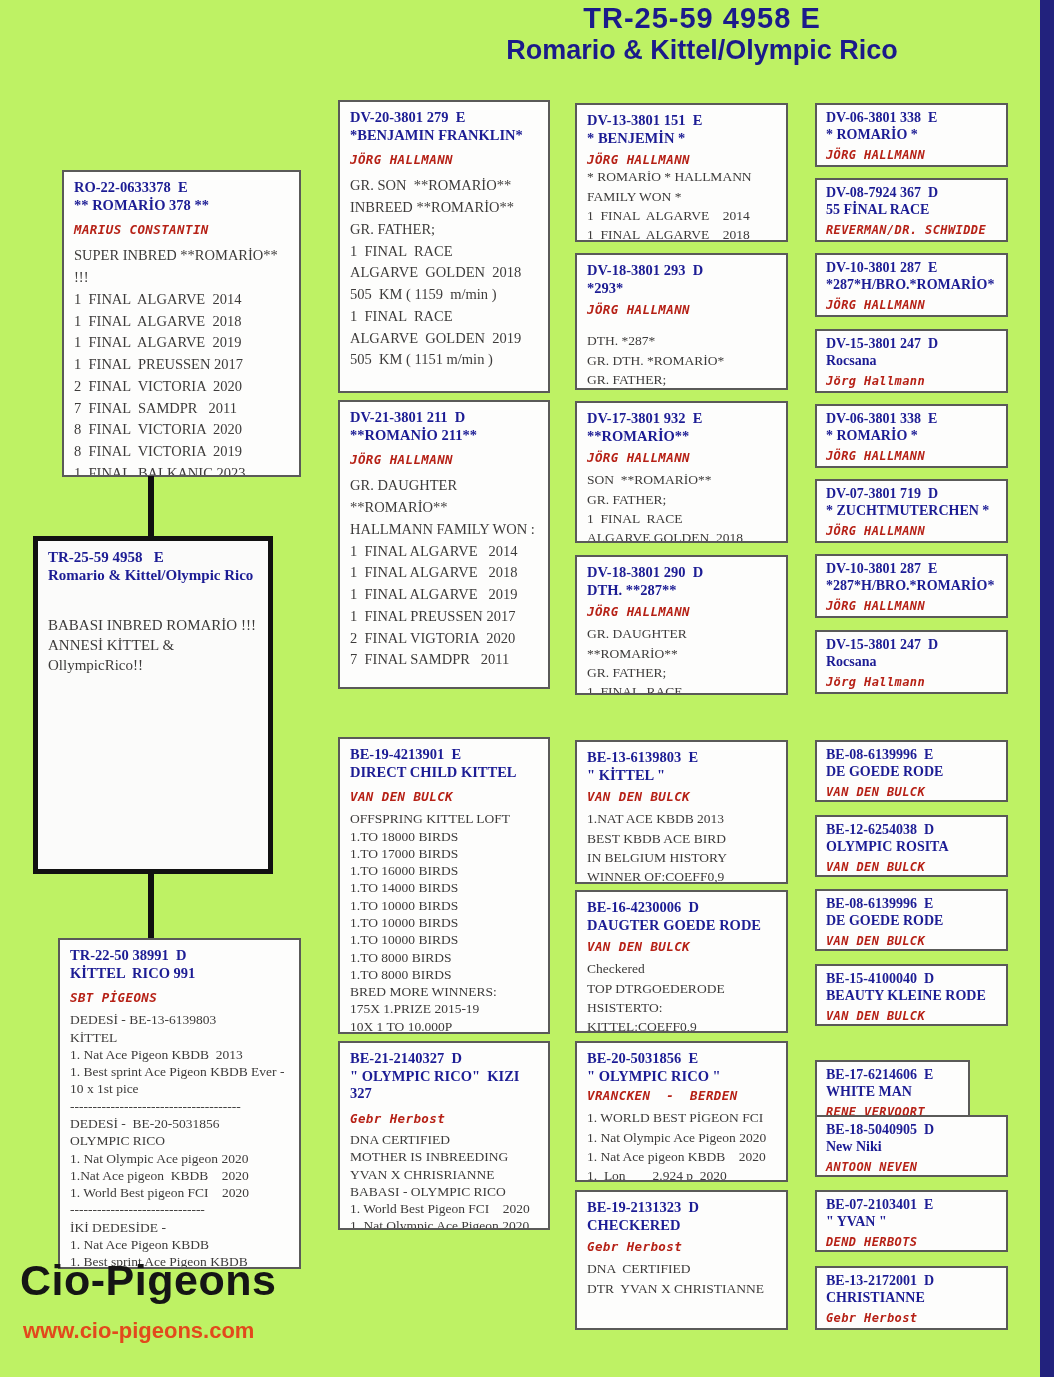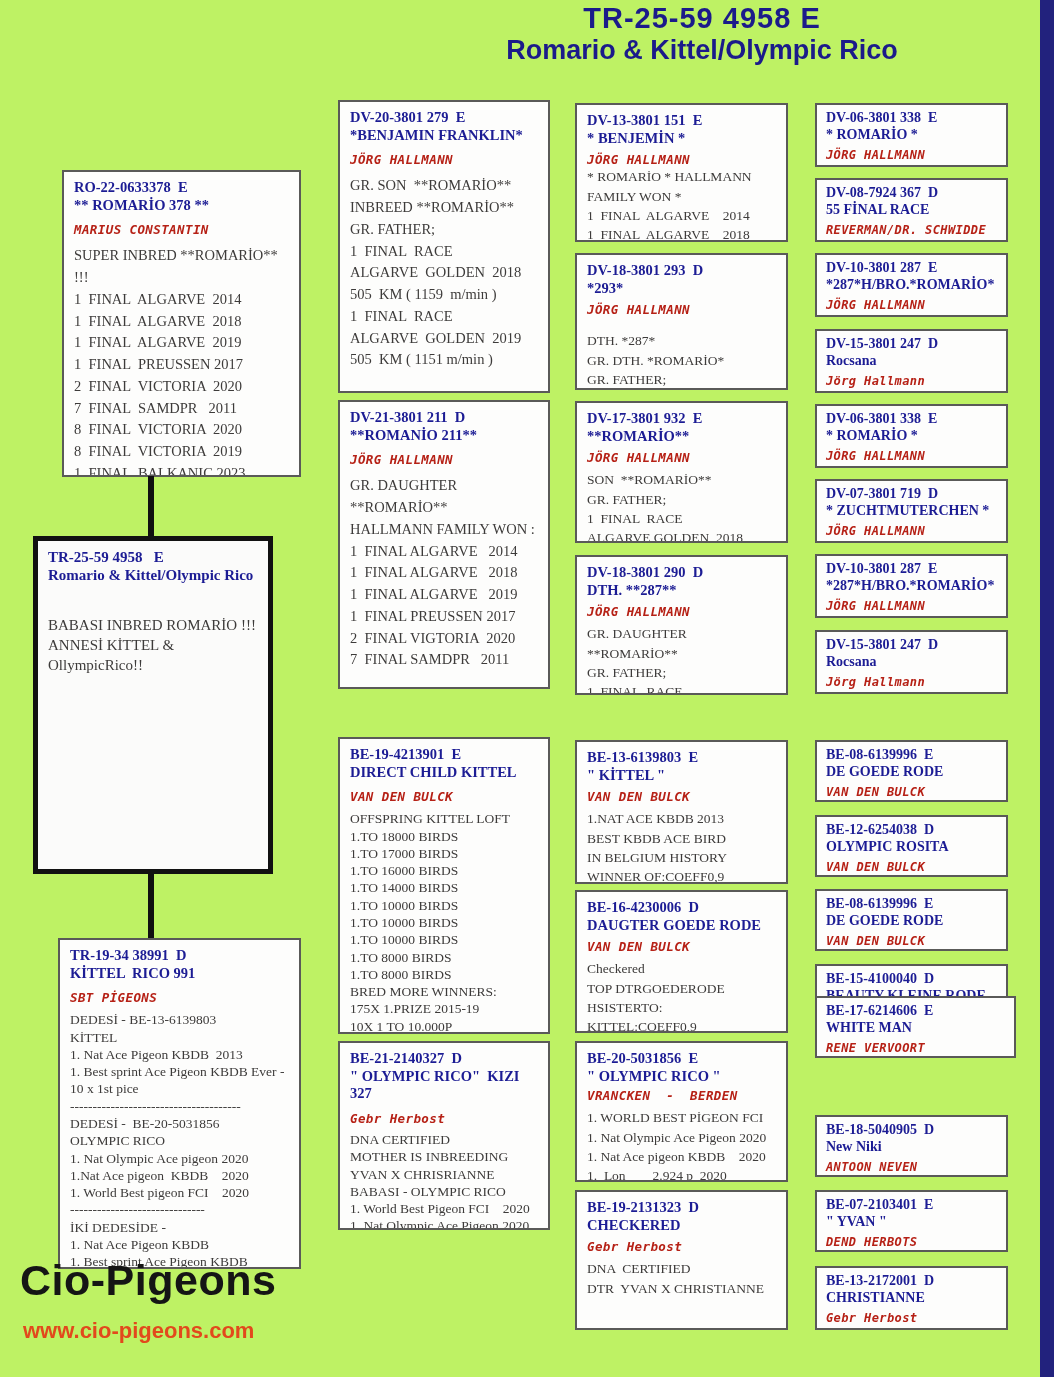--- a/index.html
+++ b/index.html
@@ -94,21 +94,21 @@
   <div class="connector" style="left:148px;top:873px;height:66px"></div>
 
   <div class="box thick" style="left:33px;top:536px;width:240px;height:338px">
     <div class="ring" style="font-size:15px">TR-25-59 4958   E</div>
     <div class="bird-name" style="font-size:15px">Romario &amp; Kittel/Olympic Rico</div>
     <div class="body-text subject-body">BABASI INBRED ROMARİO !!!
 ANNESİ KİTTEL &amp; OllympicRico!!</div>
   </div>
 
   <div class="box" style="left:58px;top:938px;width:243px;height:331px">
-    <div class="ring">TR-19-34 38991  D</div>
+    <div class="ring">TR-22-50 38991  D</div>
     <div class="bird-name">KİTTEL  RICO 991</div>
     <div class="fancier">SBT PİGEONS</div>
     <div class="body-text" style="margin-top:6px">DEDESİ - BE-13-6139803
 KİTTEL
 1. Nat Ace Pigeon KBDB  2013
 1. Best sprint Ace Pigeon KBDB Ever -
 10 x 1st pice
 --------------------------------------
 DEDESİ -  BE-20-5031856
 OLYMPIC RICO
@@ -330,21 +330,21 @@
     <div class="bird-name">DE GOEDE RODE</div>
     <div class="fancier">VAN DEN BULCK</div>
   </div>
 
   <div class="box small-box" style="left:815px;top:964px;width:193px;height:62px">
     <div class="ring">BE-15-4100040  D</div>
     <div class="bird-name">BEAUTY KLEINE RODE</div>
     <div class="fancier">VAN DEN BULCK</div>
   </div>
 
-  <div class="box small-box" style="left:815px;top:996px;width:201px;height:62px">
+  <div class="box small-box" style="left:815px;top:1060px;width:155px;height:62px">
     <div class="ring">BE-17-6214606  E</div>
     <div class="bird-name">WHITE MAN</div>
     <div class="fancier">RENE VERVOORT</div>
   </div>
 
   <div class="box small-box" style="left:815px;top:1115px;width:193px;height:62px">
     <div class="ring">BE-18-5040905  D</div>
     <div class="bird-name">New Niki</div>
     <div class="fancier">ANTOON NEVEN</div>
   </div>

